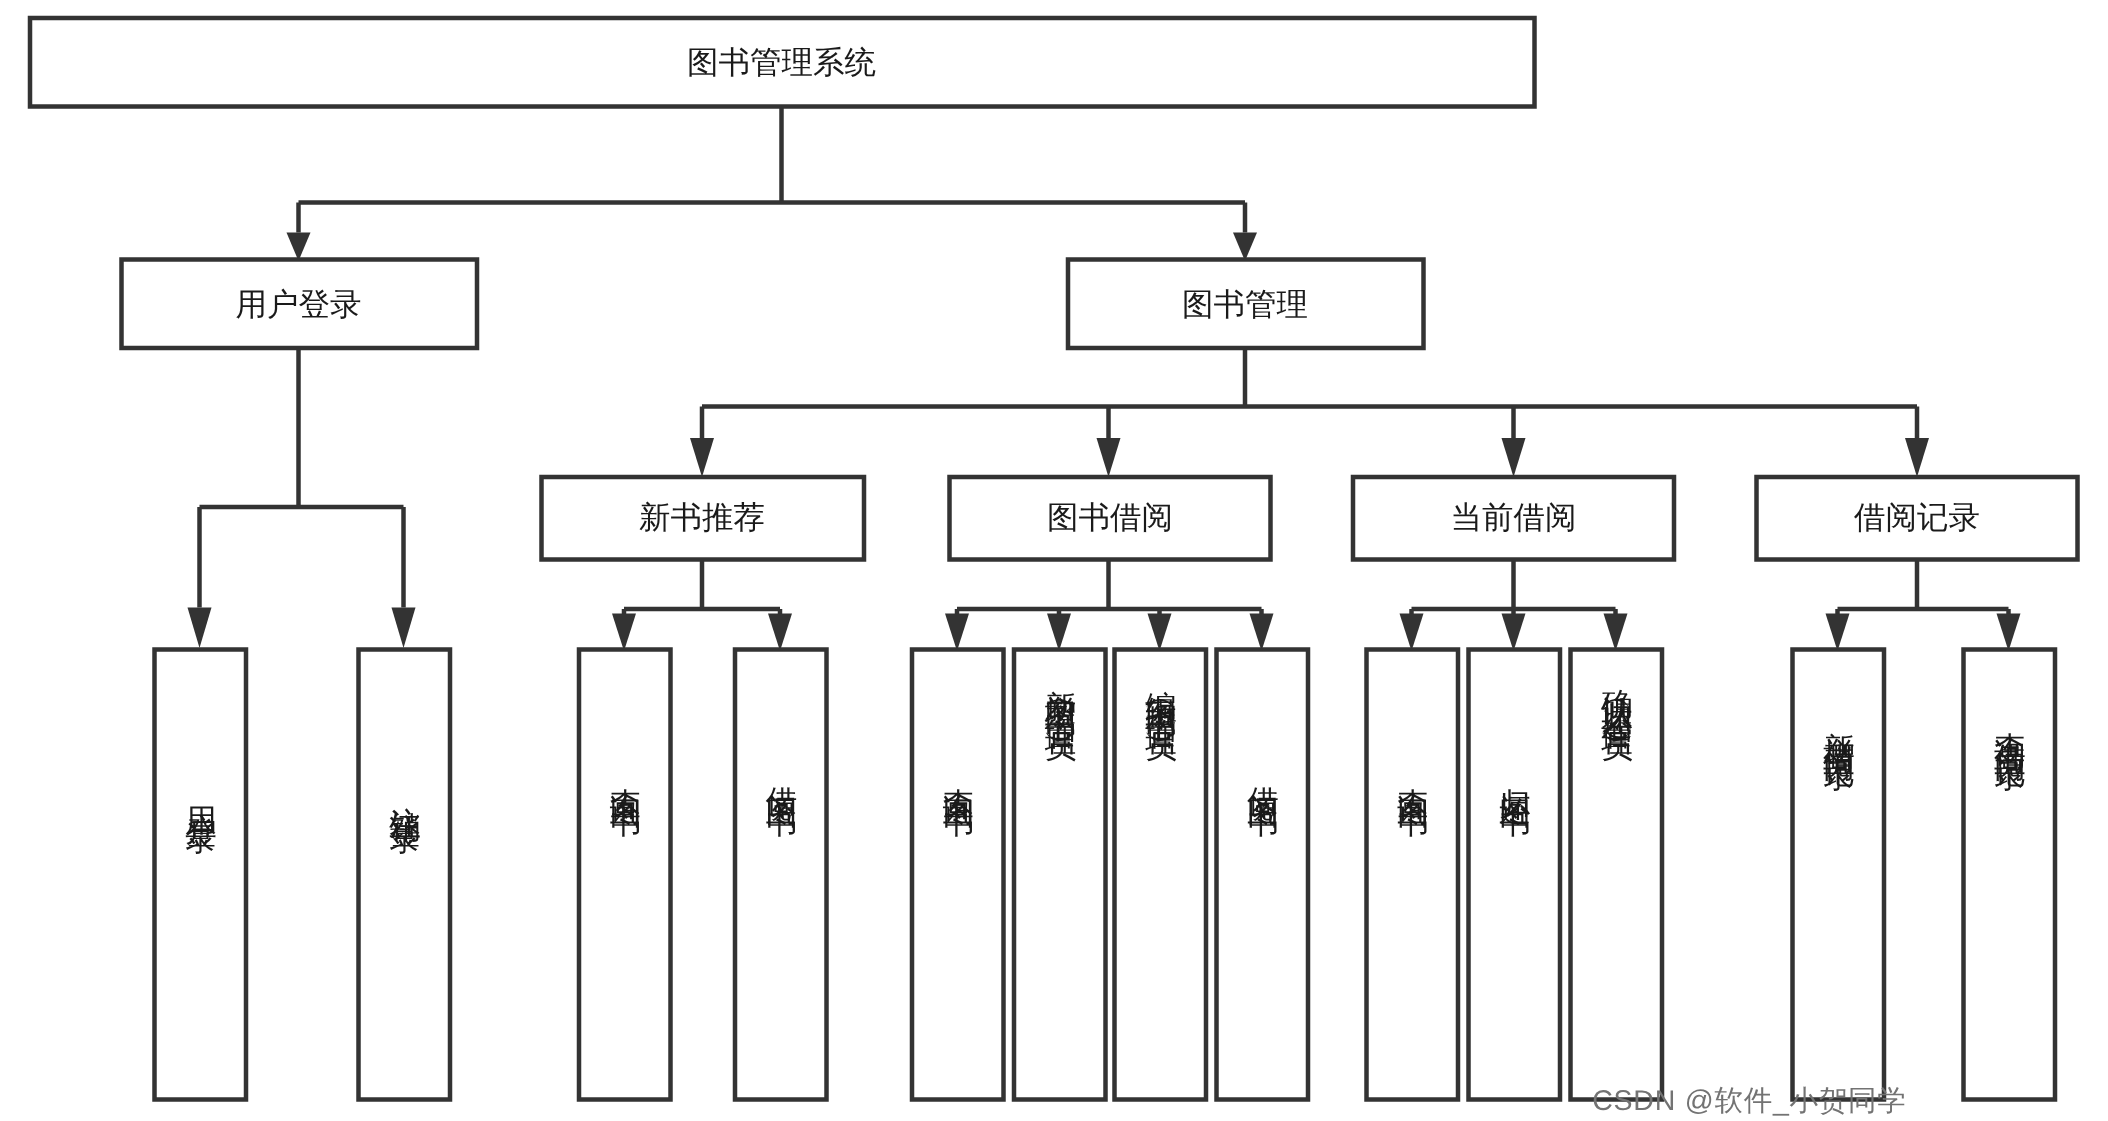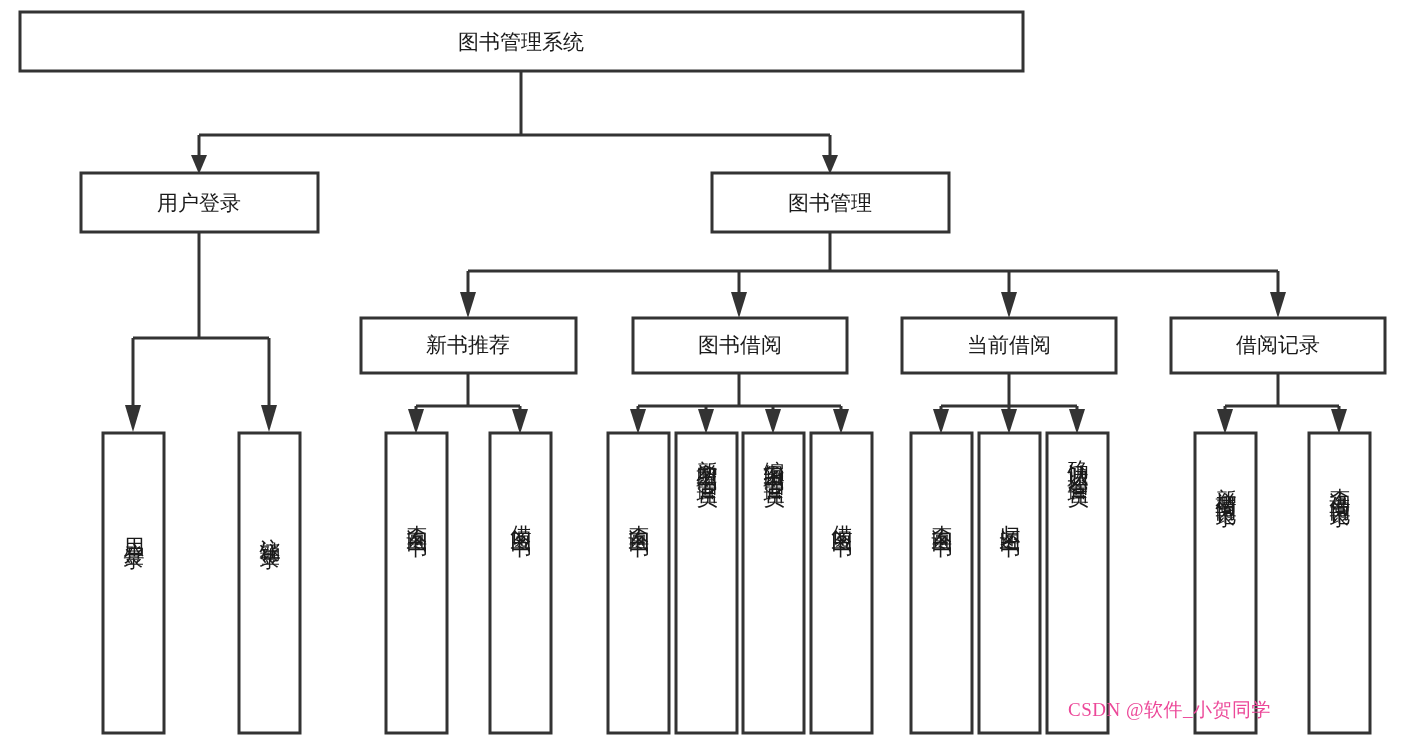--- a/index.html
+++ b/index.html
@@ -63,24 +63,24 @@
     font-family: "DejaVu Sans", "Liberation Sans", sans-serif;
     font-size: 21px;
     line-height: 1.0;
     color: #1a1a1a;
     letter-spacing: 4px;
     white-space: nowrap;
   }
   .watermark {
     position: absolute;
     right: 8px;
-    bottom: 24px;
-    font-family: Liberation Serif, serif;
+    bottom: 0;
+    font-family: Liberation Sans, sans-serif;
     font-size: 19px;
-    color: #ec4899;
+    color: #737373;
     letter-spacing: 0.5px;
     white-space: nowrap;
   }
 </style>
 </head>
 <body>
 
 <div id="diagram-root">
 
   <svg id="flow" viewBox="0 0 1405 747">

